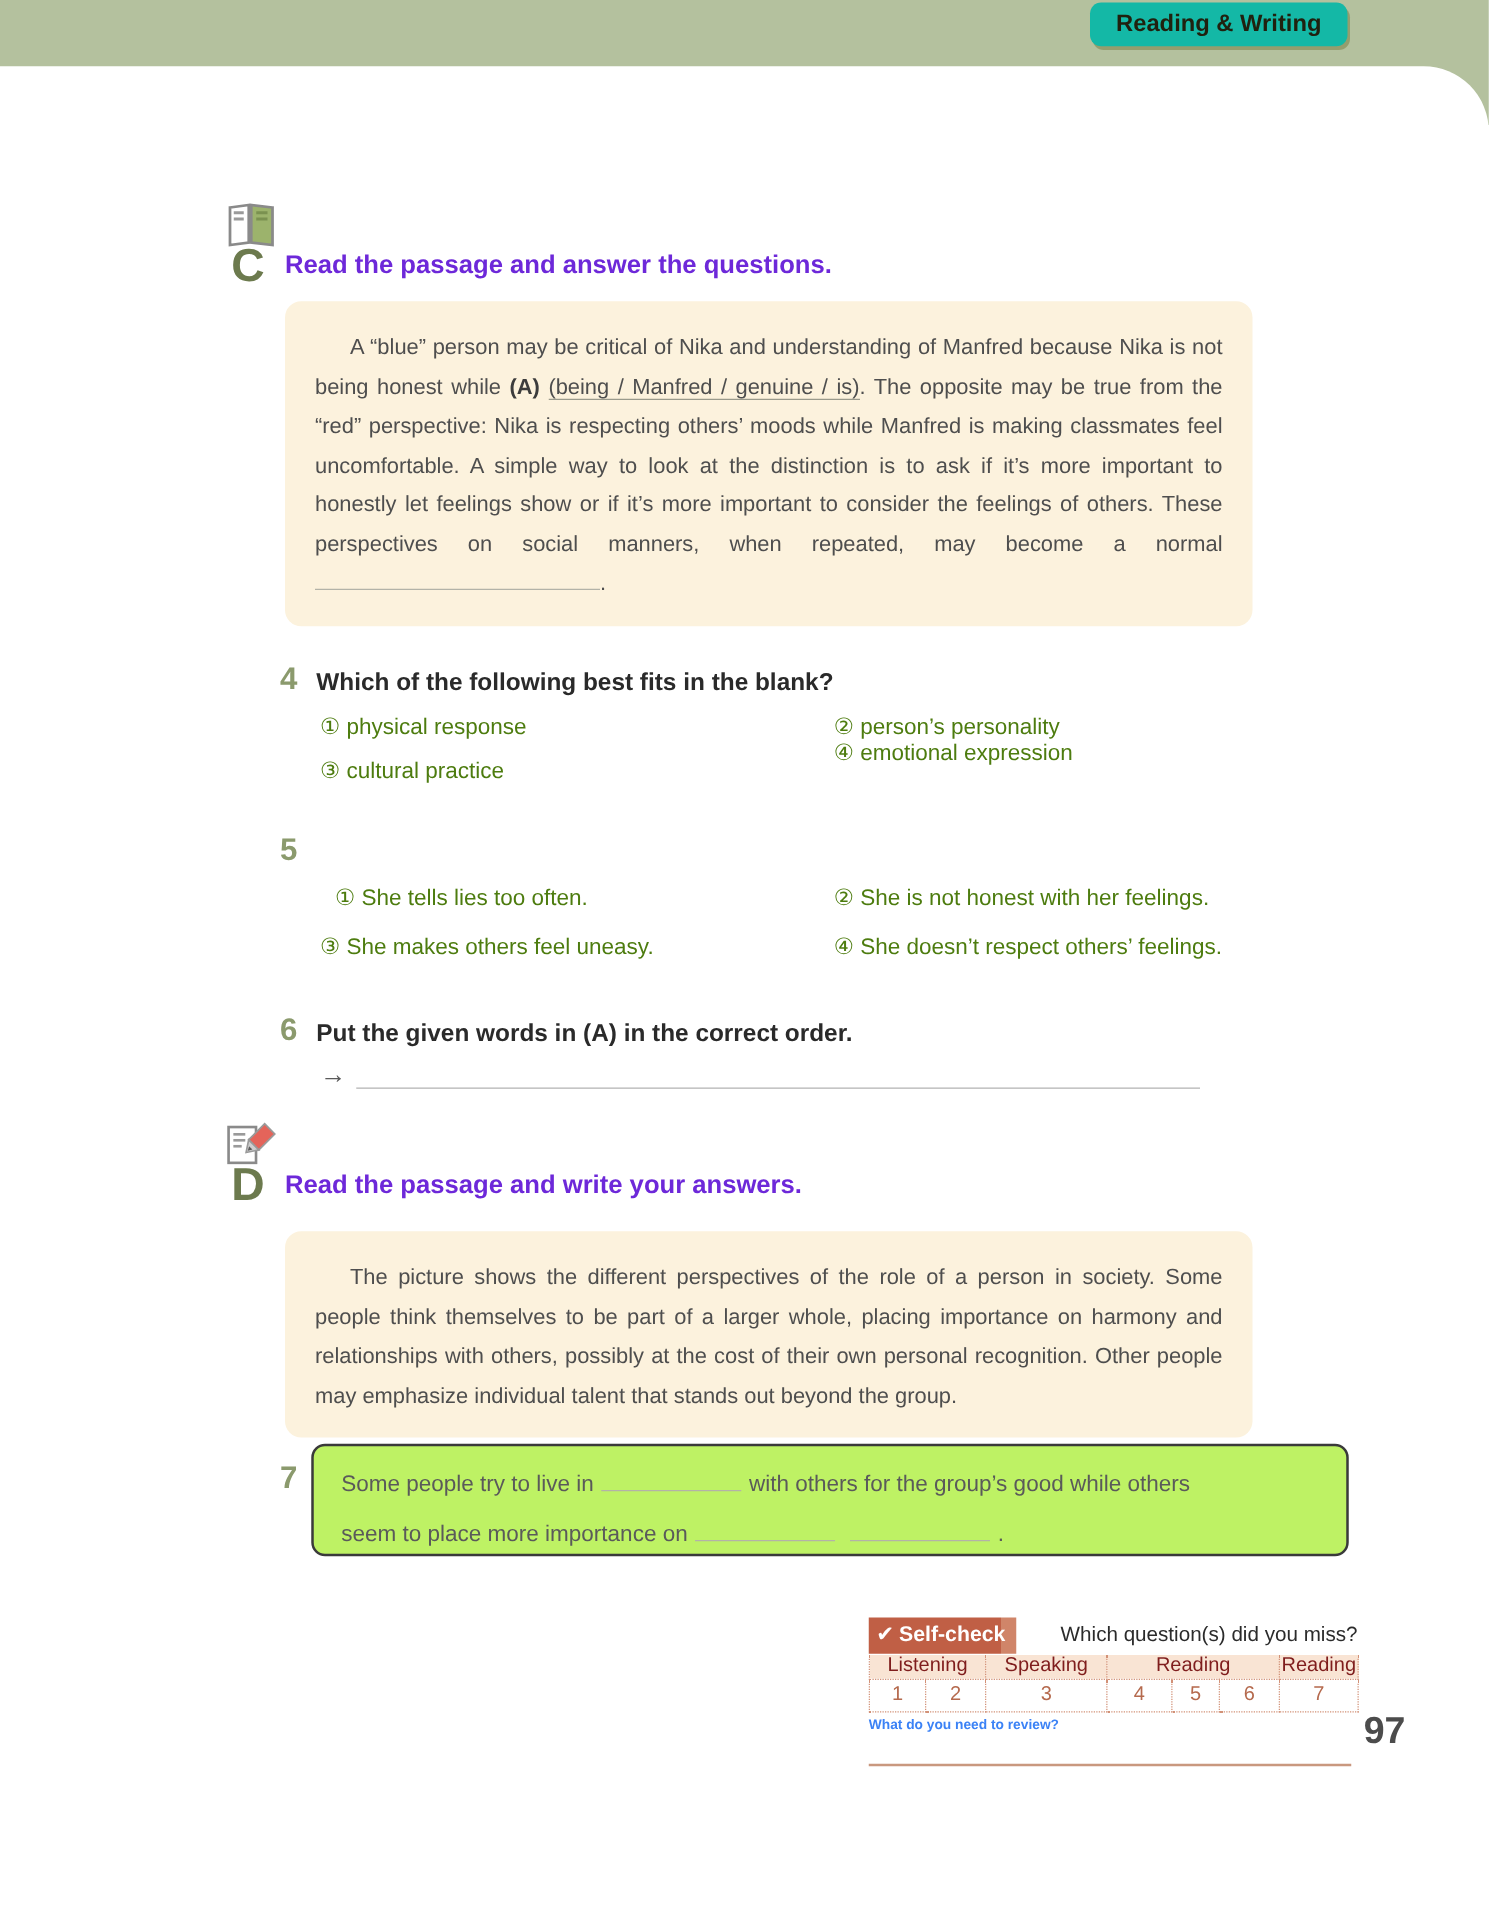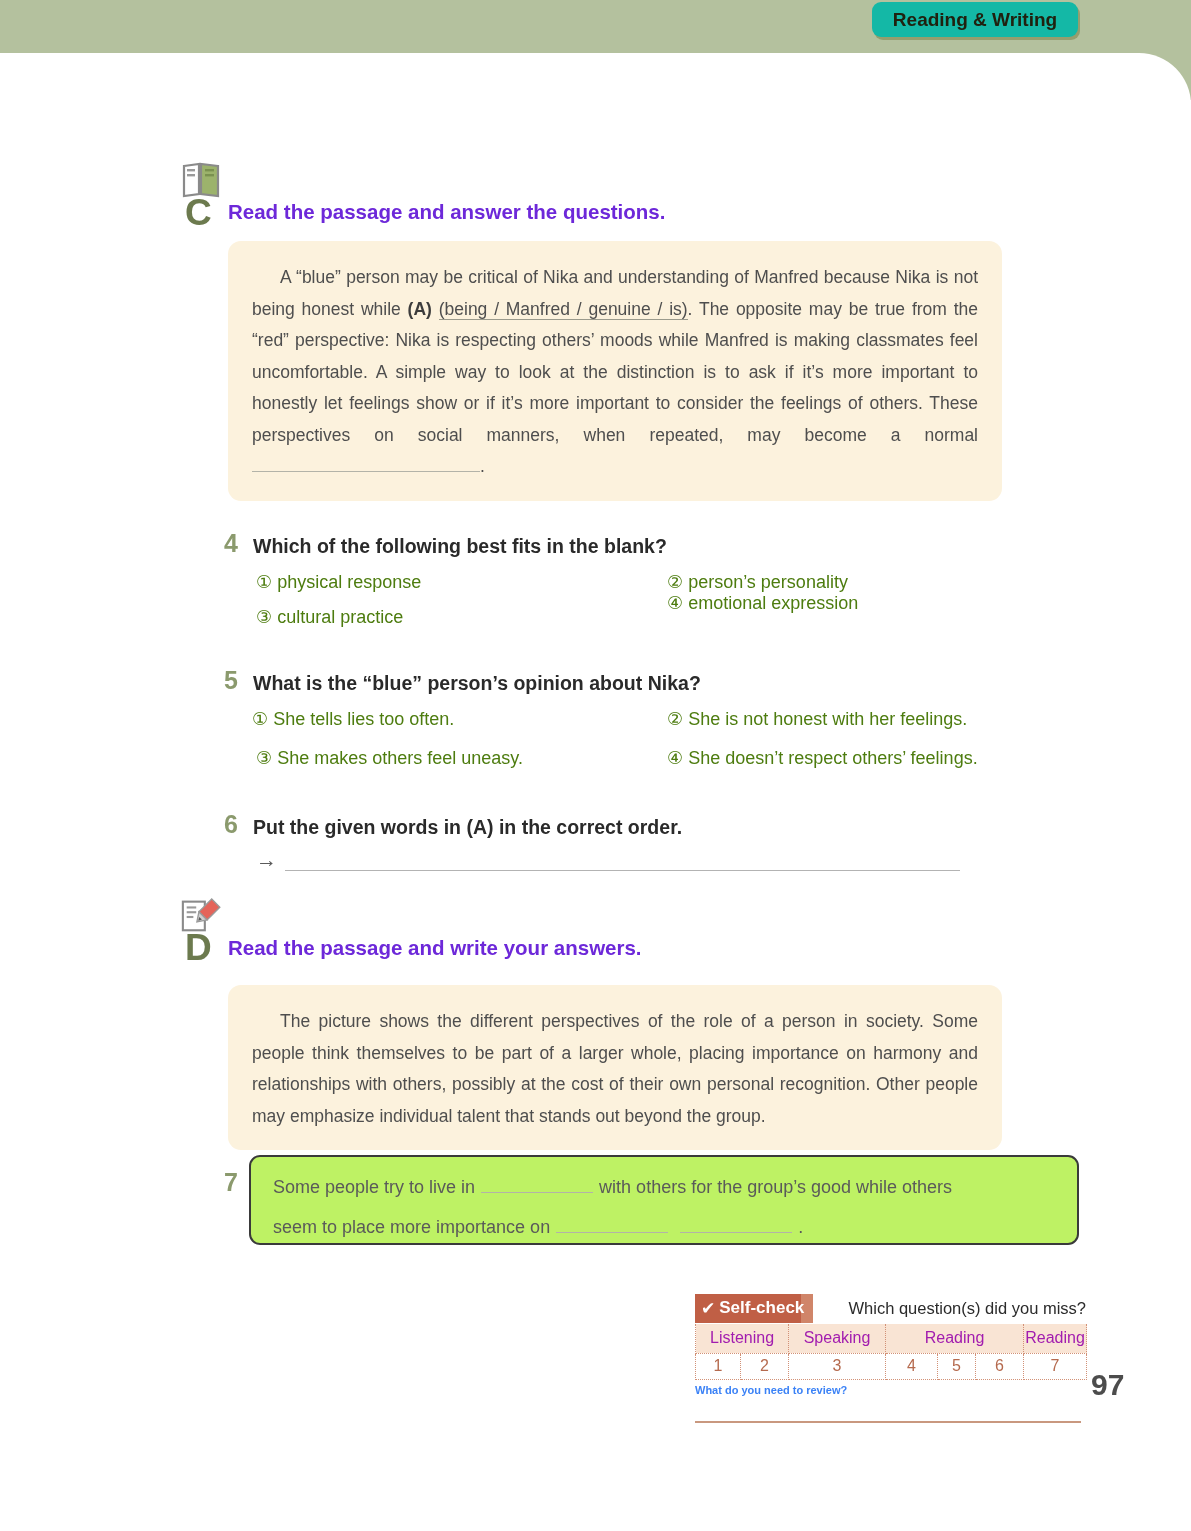--- a/index.html
+++ b/index.html
@@ -68,21 +68,21 @@
   .sc-header { display: flex; align-items: center; justify-content: space-between; height: 30px; }
   .sc-badge {
     height: 29px; display: flex; align-items: center; padding: 0 9px 0 6px;
     background: linear-gradient(to right, #c05f45 90%, #d08569 90%);
     color: #ffffff; font-weight: bold; font-size: 17px;
   }
   .sc-check { color: #ffffff; font-size: 17px; margin-right: 4px; font-weight: bold; }
   .sc-question { font-size: 16.5px; color: #2b2b2b; }
   .sc-table { border-collapse: collapse; width: 391px; table-layout: fixed; margin-top: 1px; }
   .sc-table td { border: 1px dotted #d29177; text-align: center; }
-  .sc-table .skill { background: #f9e4d4; color: #a21caf; font-size: 16px; height: 29px; border-top: none; }
+  .sc-table .skill { background: #f9e4d4; color: #7f1d1d; font-size: 16px; height: 19px; border-top: none; }
   .sc-table .num { color: #b56a4e; font-size: 16px; height: 26px; background: #ffffff; }
   .sc-review { font-size: 11px; color: #3b82f6; margin-top: 4px; font-weight: bold; }
   .sc-line { border-top: 2px solid #c9987f; width: 386px; margin-top: 25px; }
 
   .page-num { position: absolute; left: 1091px; top: 1368px; font-size: 30px;
               font-weight: bold; color: #4c4c4c; }
 </style>
 </head>
 <body>
 
@@ -113,22 +113,21 @@
   </div>
 
   <div class="q-num" style="left:224px; top:531px;">4</div>
   <div class="q-text" style="left:253px; top:535px;">Which of the following best fits in the blank?</div>
   <div class="option" style="left:256px; top:571px;">① physical response</div>
   <div class="option" style="left:667px; top:571px;">② person’s personality</div>
   <div class="option" style="left:256px; top:606px;">③ cultural practice</div>
   <div class="option" style="left:667px; top:592px;">④ emotional expression</div>
 
   <div class="q-num" style="left:224px; top:668px;">5</div>
-  <div class="q-text" style="left:253px; top:672px;">What is the “blue” person’s opinion about Nika?</div>
-  <div class="option" style="left:252px; top:708px;">① She tells lies too often.</div>
+  <div class="option" style="left:268px; top:708px;">① She tells lies too often.</div>
   <div class="option" style="left:667px; top:708px;">② She is not honest with her feelings.</div>
   <div class="option" style="left:256px; top:747px;">③ She makes others feel uneasy.</div>
   <div class="option" style="left:667px; top:747px;">④ She doesn’t respect others’ feelings.</div>
 
   <div class="q-num" style="left:224px; top:812px;">6</div>
   <div class="q-text" style="left:253px; top:816px;">Put the given words in (A) in the correct order.</div>
   <div class="arrow" style="left:256px; top:848px;">→</div>
   <div class="answer-line" style="left:285px; top:836px; width:675px; height:35px;"></div>
 
   <svg class="sec-icon" style="left:180px; top:894px;" viewBox="0 0 44 44">

